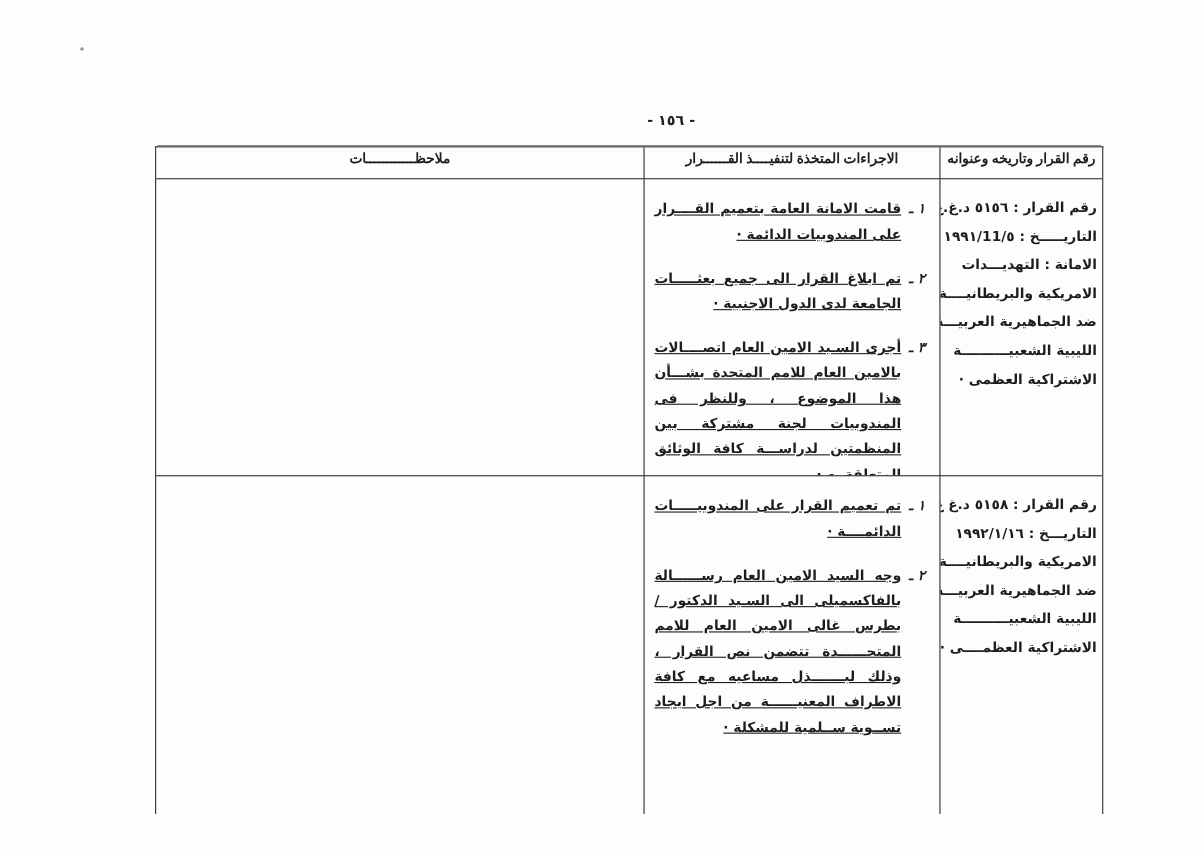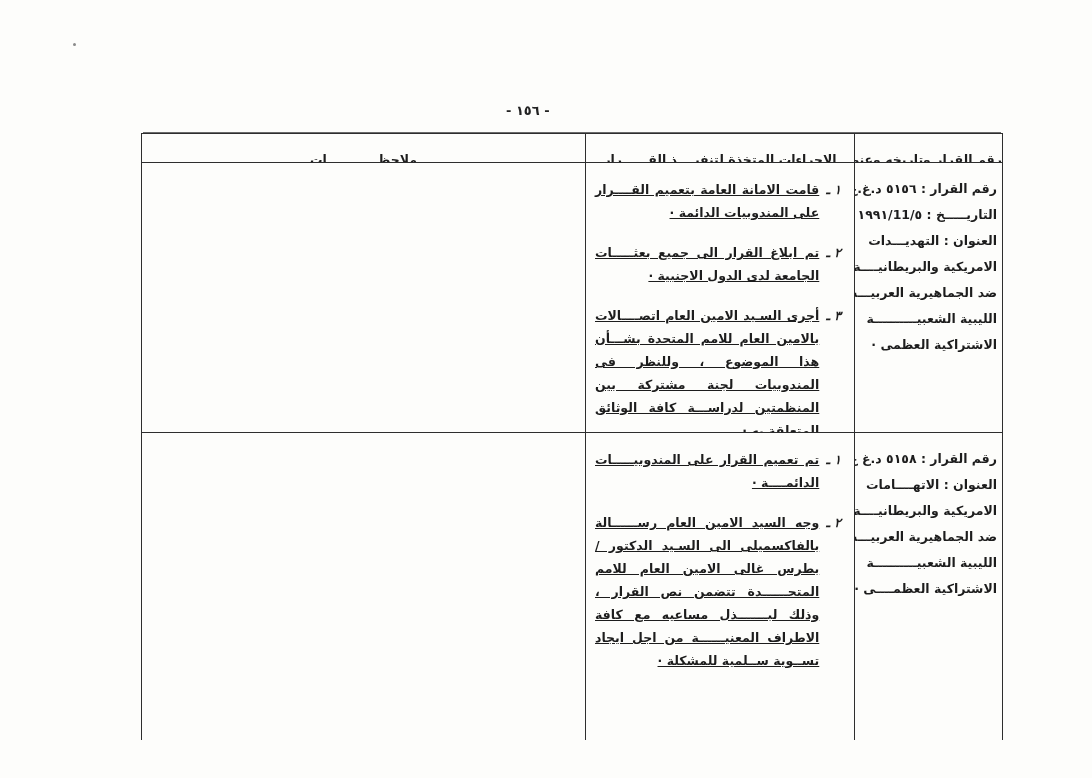--- a/index.html
+++ b/index.html
@@ -19,24 +19,24 @@
     position: absolute;
     left: 73px;
     top: 43px;
     width: 3px;
     height: 3px;
     border-radius: 50%;
     background: #8a8a8a;
   }
   .page-number {
     position: absolute;
-    left: 506px;
+    left: 562px;
     top: 103px;
     width: 70px;
-    text-align: left;
+    text-align: right;
     font-size: 13px;
     font-weight: 700;
     letter-spacing: 2px;
     direction: ltr;
     color: #232323;
   }
   .doc-table {
     position: absolute;
     left: 141px;
     top: 133px;
@@ -58,22 +58,23 @@
   }
   
   .c-decision, .c-actions {
     border-left: 1px solid #2e2e2e;
   }
   .hdr {
     border-bottom: 1px solid #2e2e2e;
     font-size: 12.5px;
     font-weight: 700;
     text-align: center;
-    padding-top: 18px;
+    padding-top: 2px;
     white-space: nowrap;
+    font-family: Liberation Serif, serif;
   }
   .row1 {
     border-bottom: 1px solid #2e2e2e;
   }
   .decision-cell {
     padding: 13px 5px 0 3px;
     font-size: 12.5px;
     font-weight: 700;
     line-height: 26px;
   }
@@ -117,21 +118,21 @@
 
 <div class="doc-table">
 
   <div class="cell hdr c-decision">رقم القرار وتاريخه وعنوانه</div>
   <div class="cell hdr c-actions">الاجراءات المتخذة لتنفيــــذ القــــــرار</div>
   <div class="cell hdr c-notes">ملاحظــــــــــــات</div>
 
   <div class="cell row1 c-decision decision-cell">
     <div class="decision-line">رقم القرار : ٥١٥٦ د.غ.ع</div>
     <div class="decision-line">التاريـــــخ : ١٩٩١/11/٥</div>
-    <div class="decision-line">العنوان : التهديـــدات</div>
+    <div class="decision-line">الامانة : التهديـــدات</div>
     <div class="decision-line">الامريكية والبريطانيــــة</div>
     <div class="decision-line">ضد الجماهيرية العربيـــة</div>
     <div class="decision-line">الليبية الشعبيــــــــــة</div>
     <div class="decision-line">الاشتراكية العظمى ·</div>
   </div>
   <div class="cell row1 c-actions actions-cell">
     <div class="action-item">
       <span class="action-num">١ ـ</span>
       <div class="action-text">قامت الامانة العامة بتعميم القــــرار على المندوبيات الدائمة ·</div>
     </div>
@@ -141,21 +142,21 @@
     </div>
     <div class="action-item">
       <span class="action-num">٣ ـ</span>
       <div class="action-text">أجرى السـيد الامين العام اتصــــالات بالامين العام للامم المتحدة بشـــأن هذا الموضوع ، وللنظر فى المندوبيات لجنة مشتركة بين المنظمتين لدراســـة كافة الوثائق المتعلقة به ·</div>
     </div>
   </div>
   <div class="cell row1 c-notes notes-cell"></div>
 
   <div class="cell c-decision decision-cell">
     <div class="decision-line">رقم القرار : ٥١٥٨ د.غ ع</div>
-    <div class="decision-line">العنوان : الاتهــــامات</div>
+    <div class="decision-line">التاريـــخ : ١٩٩٢/١/١٦</div>
     <div class="decision-line">الامريكية والبريطانيــــة</div>
     <div class="decision-line">ضد الجماهيرية العربيـــة</div>
     <div class="decision-line">الليبية الشعبيــــــــــة</div>
     <div class="decision-line">الاشتراكية العظمــــى ·</div>
   </div>
   <div class="cell c-actions actions-cell">
     <div class="action-item">
       <span class="action-num">١ ـ</span>
       <div class="action-text">تم تعميم القرار على المندوبيـــــات الدائمــــة ·</div>
     </div>

